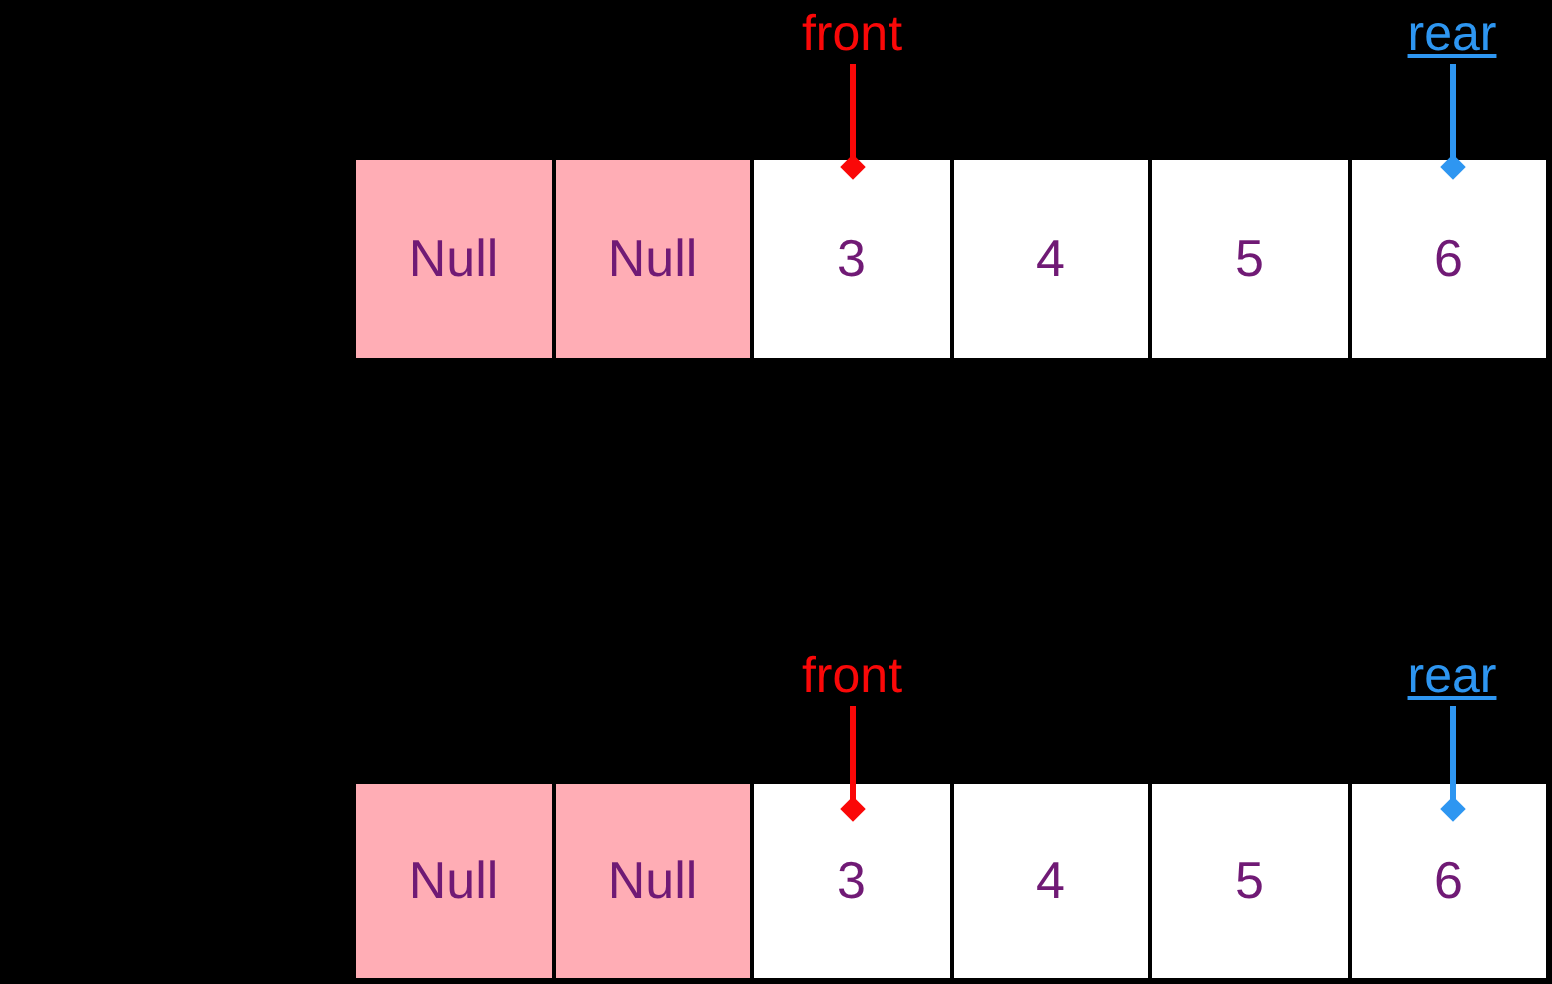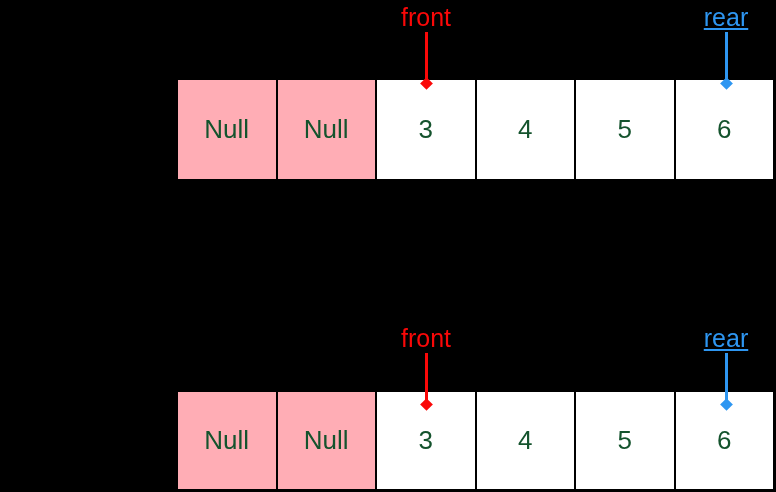--- a/index.html
+++ b/index.html
@@ -34,21 +34,21 @@
   }
   .figure.top .array { top: 80px; height: 99px; }
   .figure.bottom .array { top: 71px; height: 97px; }
 
   .cell {
     flex: 1 1 0;
     display: flex;
     align-items: center;
     justify-content: center;
     font-size: 26px;
-    color: #14532d;
+    color: #701a75;
     background: #ffffff;
   }
   .cell.null { background: #ffadb5; }
 
   .pointer {
     position: absolute;
     top: 4px;
     width: 80px;
     display: flex;
     flex-direction: column;

